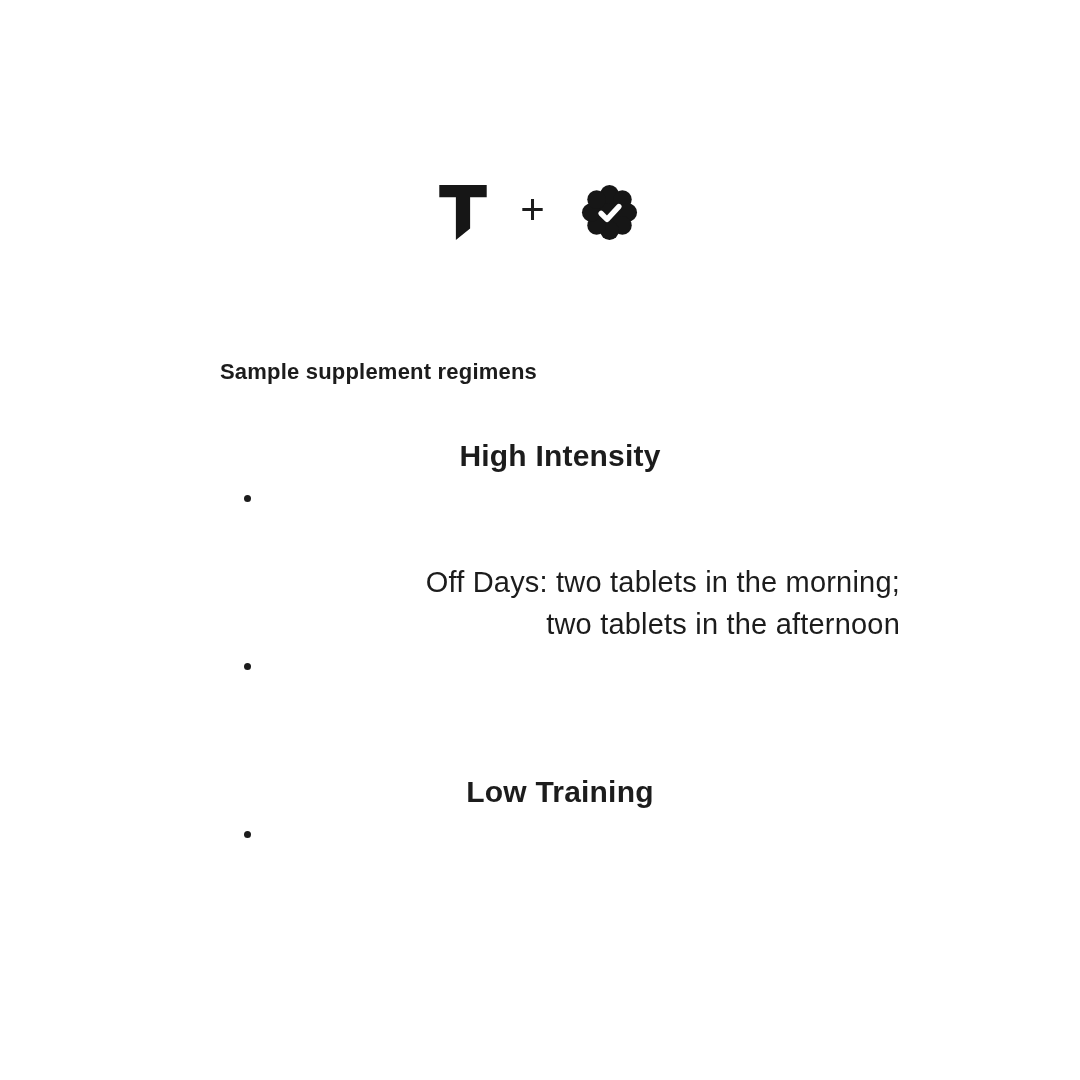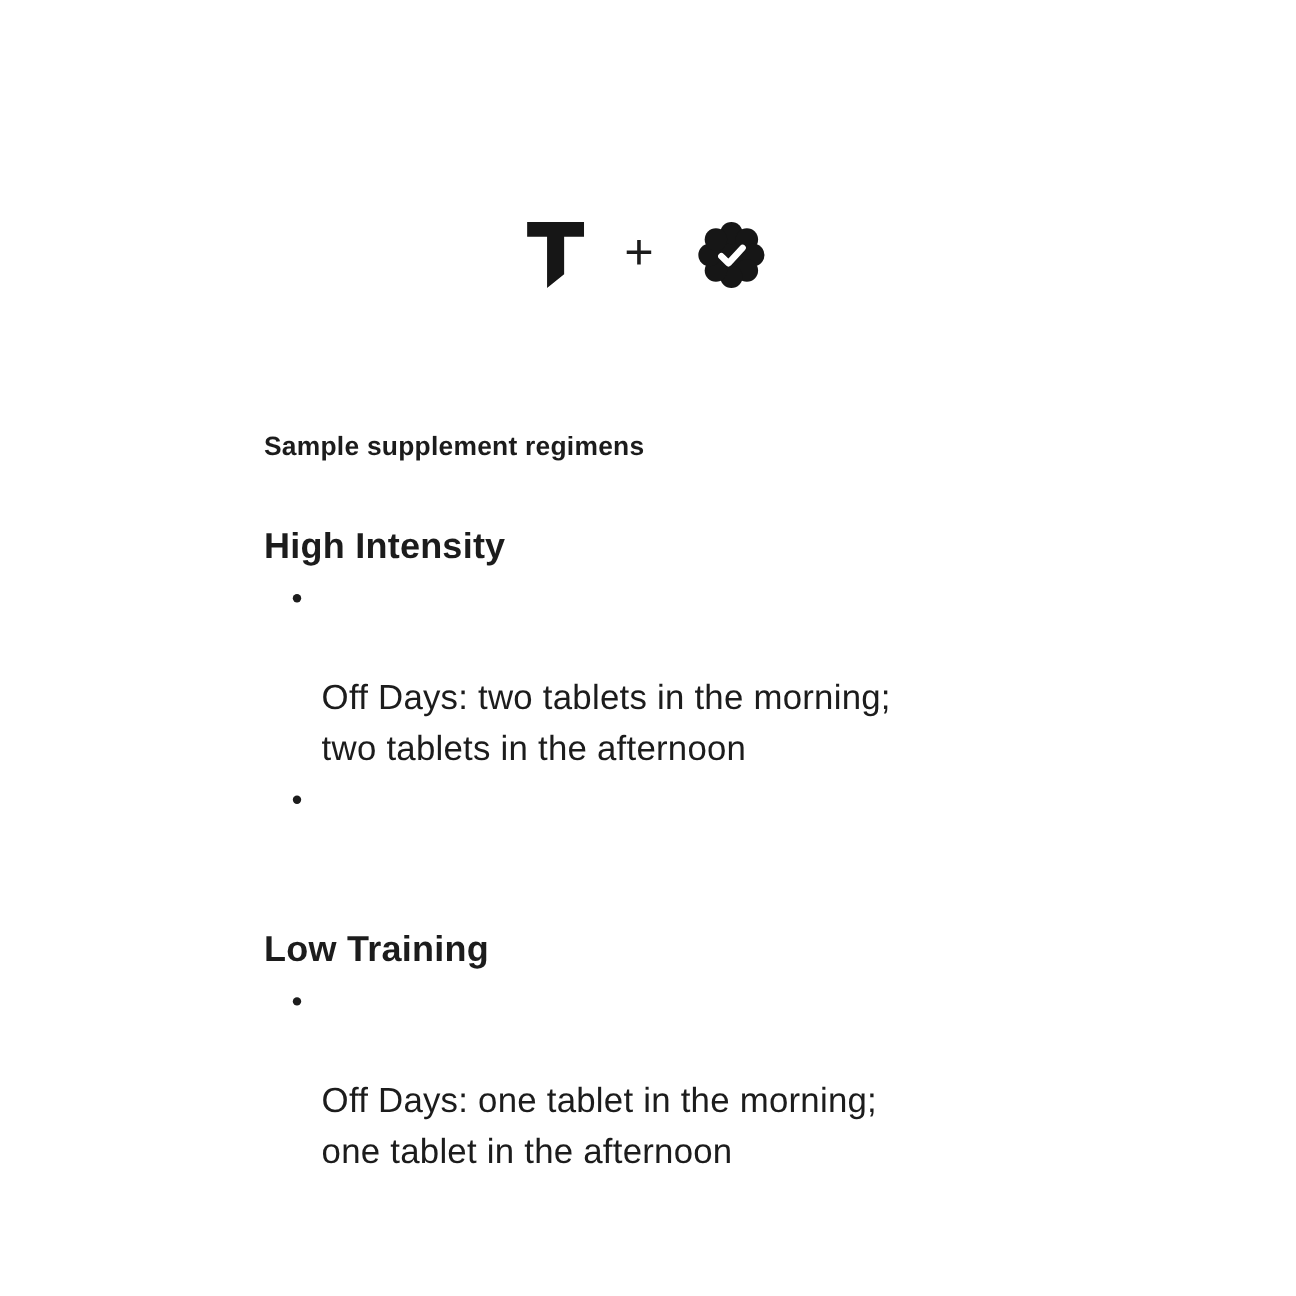--- a/index.html
+++ b/index.html
@@ -62,30 +62,32 @@
     margin: 0 0 42px 0;
   }
   .section {
     margin: 0 0 42px 0;
   }
   .section:last-child { margin-bottom: 0; }
   .section-heading {
     font-size: 30px;
     font-weight: 700;
     margin: 0;
+    text-align: center;
   }
   ul.bullets {
     list-style: none;
     margin: 0;
     padding: 0;
   }
   ul.bullets li {
     position: relative;
     padding-left: 48px;
     white-space: pre-line;
+    text-align: right;
   }
   .dot {
     position: absolute;
     left: 24px;
     top: 18px;
     width: 7px;
     height: 7px;
     border-radius: 50%;
     background: #1c1c1c;
   }
@@ -131,22 +133,20 @@
           <span class="dot"></span>
         </li>
       </ul>
     </div>
 
     <div class="section">
       <h2 class="section-heading">Low Training</h2>
       <ul class="bullets">
         <li>
           <span class="dot"></span>
-          <span>Off Days: one tablet in the morning;
-one tablet in the afternoon</span>
         </li>
         <li>
           
           
         </li>
       </ul>
     </div>
   </div>
 
 </div>

